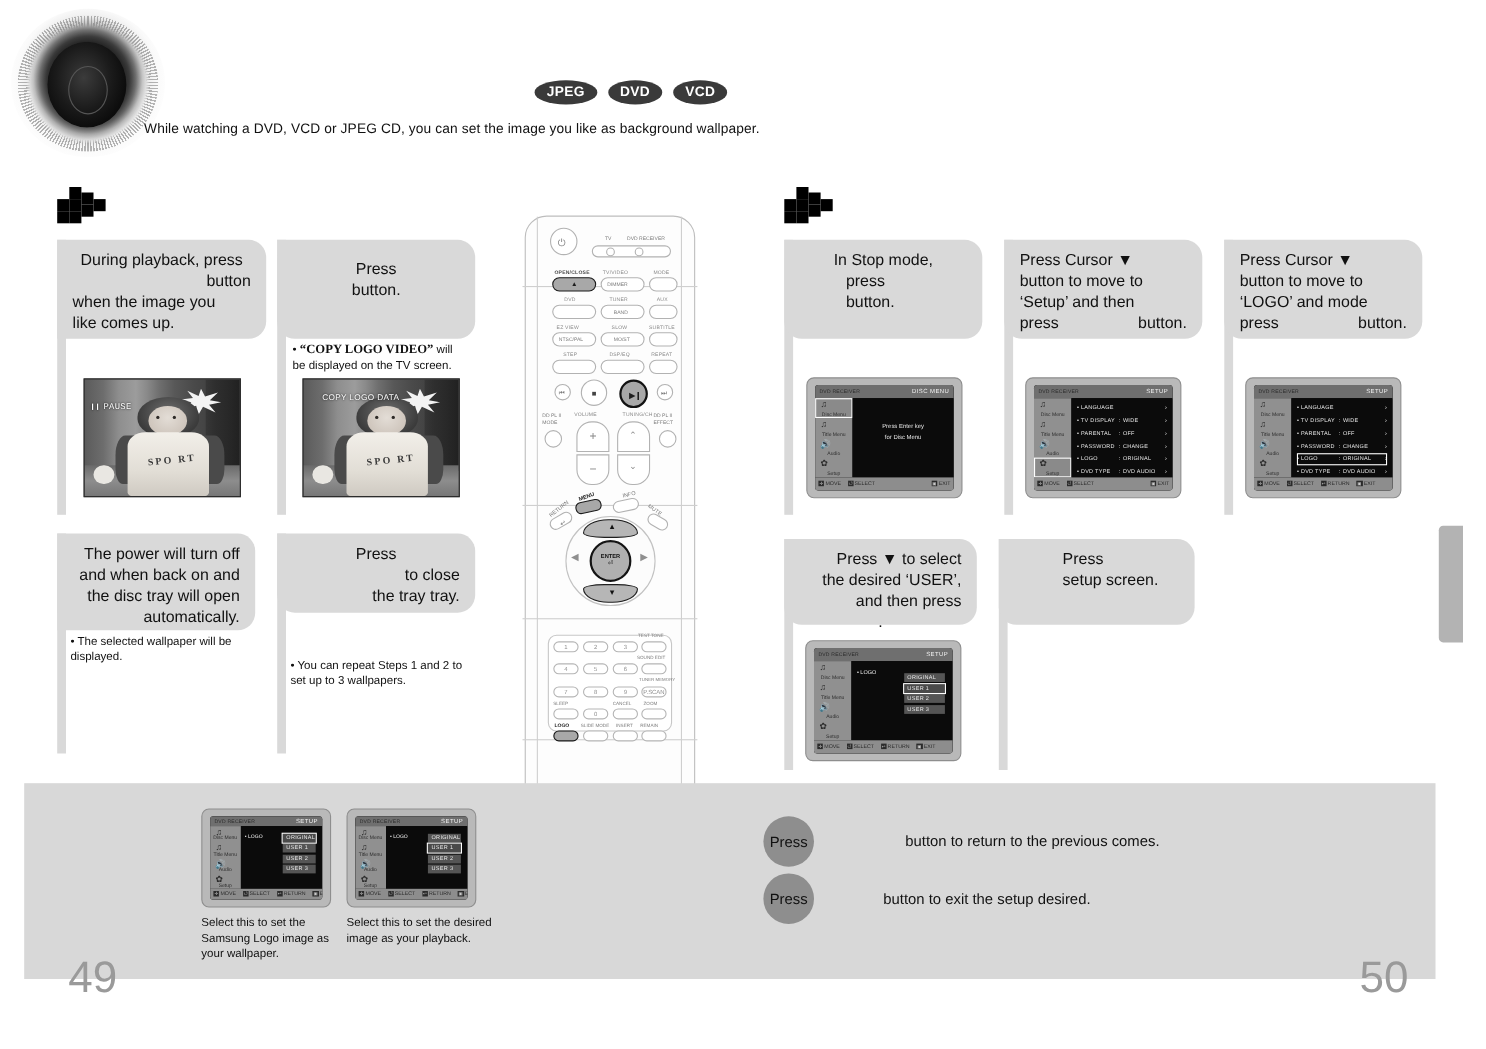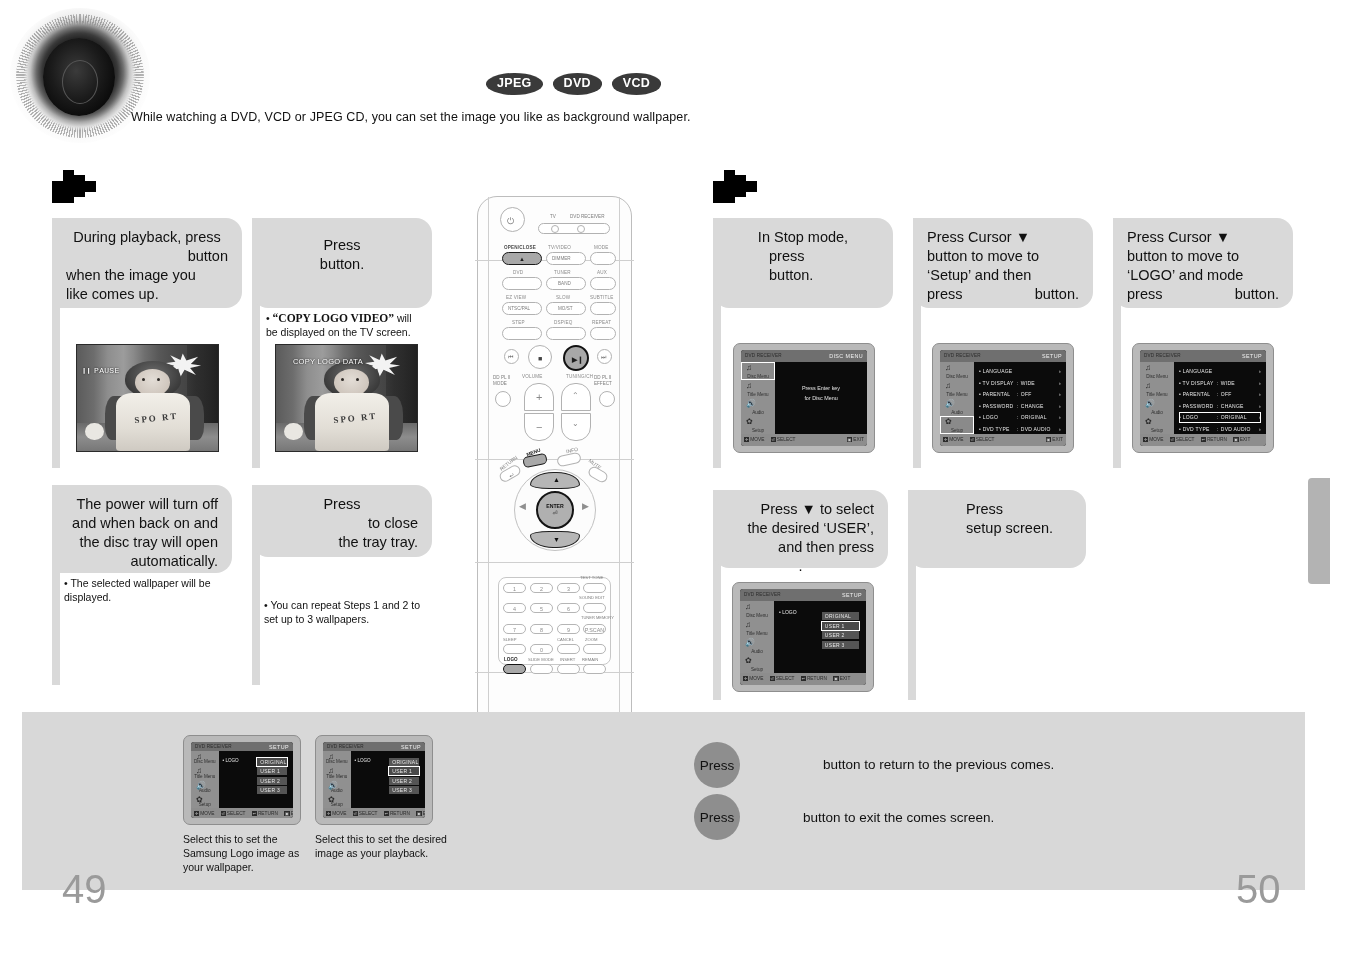--- a/index.html
+++ b/index.html
@@ -821,15 +821,15 @@
 </div>
 <div class="abs minishot-cap" style="left:315px;top:832px;width:138px;">Select this to set the desired image as your playback.</div>
 
 <div class="abs press-circle" style="left:694px;top:742px;">
   <span>Press</span>
 </div>
 <div class="abs press-line" style="left:823px;top:757px;">button to return to the previous comes.</div>
 <div class="abs press-circle" style="left:694px;top:794px;">
   <span>Press</span>
 </div>
-<div class="abs press-line" style="left:803px;top:810px;">button to exit the comes screen.</div>
+<div class="abs press-line" style="left:803px;top:810px;">button to exit the setup desired.</div>
 
 <div class="abs" id="edge-tab"></div>
 
 </body></html>

